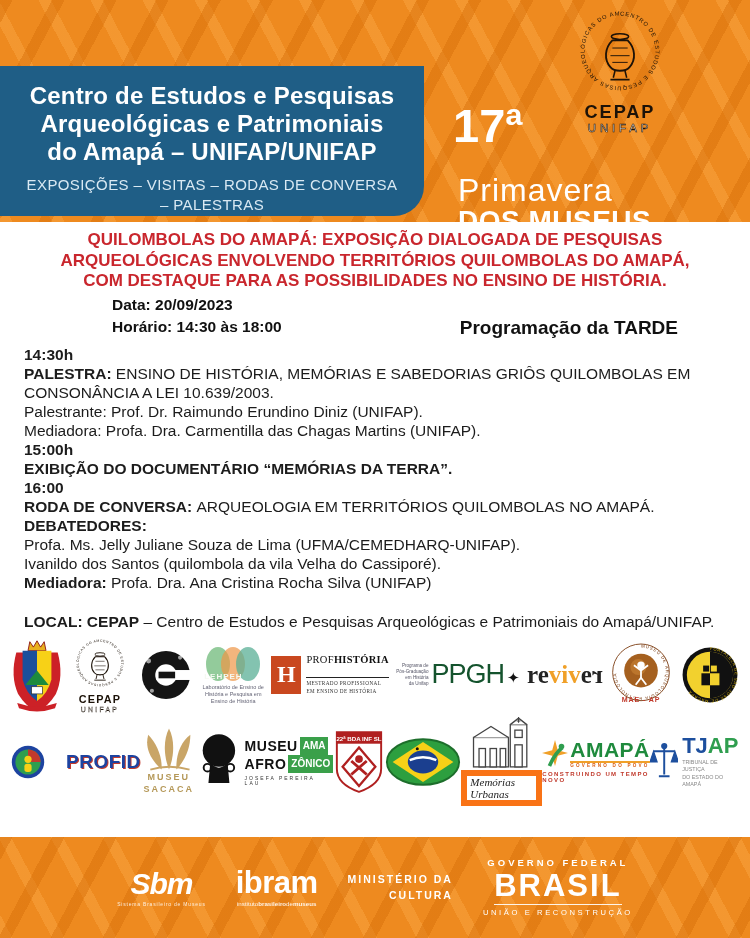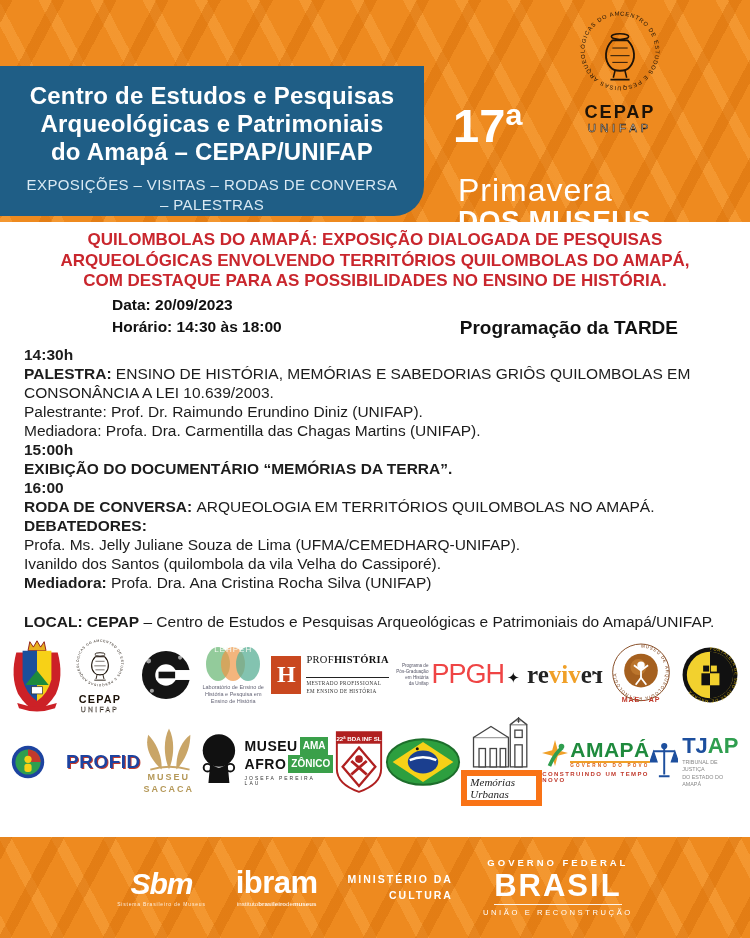--- a/index.html
+++ b/index.html
@@ -41,33 +41,33 @@
   .row1{margin-top:4px;height:80px;}
   .row2{margin-top:4px;height:86px;}
   .logo-item{display:flex;flex-direction:column;align-items:center;justify-content:center;}
   .tiny{font-size:5.5px;color:#667;line-height:1.25;text-align:center;}
   
   .lehpeh-circles{position:relative;width:58px;height:40px;}
   .lc{position:absolute;width:24px;height:34px;border-radius:50%;top:3px;}
   .lc1{left:2px;background:rgba(120,190,130,.8);}
   .lc2{left:17px;background:rgba(238,150,70,.7);}
   .lc3{left:32px;background:rgba(90,175,150,.75);}
-  .lehpeh-name{position:absolute;top:1px;left:0;width:58px;text-align:center;
-    font-size:8px;font-weight:normal;color:#f5f9f2;letter-spacing:1px;}
+  .lehpeh-name{position:absolute;top:28px;left:0;width:58px;
+    font-size:8px;font-weight:bold;color:#f5f9f2;letter-spacing:1px;}
   
   .profh{flex-direction:row;gap:5px;}
   .profh-h{width:30px;height:38px;background:#c9481f;color:#fff;display:flex;align-items:center;
     justify-content:center;font-family:"Liberation Serif",serif;font-size:24px;font-weight:bold;}
   .profh-tx{font-family:"Liberation Serif",serif;color:#111;}
   .profh-l1{font-size:10.5px;letter-spacing:.3px;border-bottom:1px solid #222;padding-bottom:12px;}
   .profh-sub{font-size:5.2px;letter-spacing:.4px;color:#333;margin-top:2px;line-height:1.4;}
   
   .ppgh{flex-direction:row;gap:3px;}
   .ppgh-side{font-size:4.6px;color:#556;text-align:right;line-height:1.3;}
-  .ppgh-name{font-size:27px;color:#ef4444;letter-spacing:-1px;}
+  .ppgh-name{font-size:27px;color:#14532d;letter-spacing:-1px;}
   .ppgh-diamond{font-size:15px;color:#111;margin-top:6px;}
   
   .reviver{font-family:"Liberation Serif",serif;font-size:25px;font-weight:bold;color:#232323;}
   .reviver .or{color:#f0a028;}
   .reviver .mir{display:inline-block;transform:scaleX(-1);}
   
   .profid{flex-direction:row;gap:20px;}
   .profid-name{font-size:19px;font-weight:900;color:#1d43a0;letter-spacing:.5px;
     text-shadow:1px 1px 0 #c23a2d;}
   .sacaca-tx{font-size:9px;font-weight:bold;color:#b59858;letter-spacing:2px;line-height:1.3;text-align:center;}
@@ -104,21 +104,21 @@
 </head>
 <body>
 
 <div class="poster">
 
   <div class="top-band band">
 
     <div class="blue-box">
       <div class="t">Centro de Estudos e Pesquisas</div>
       <div class="t">Arqueológicas e Patrimoniais</div>
-      <div class="t">do Amapá – CEPAP/UNIFAP</div>
+      <div class="t">do Amapá – UNIFAP/UNIFAP</div>
       <div class="s">
         <div>EXPOSIÇÕES – VISITAS – RODAS DE CONVERSA</div>
         <div>– PALESTRAS</div>
       </div>
     </div>
 
     <div class="cepap-top">
       <svg width="96" height="134" viewBox="0 0 100 140">
         <g id="cepapSym">
           <path id="cepapRingPath" d="M50 12 a37 37 0 1 1 -0.1 0" fill="none"></path>

